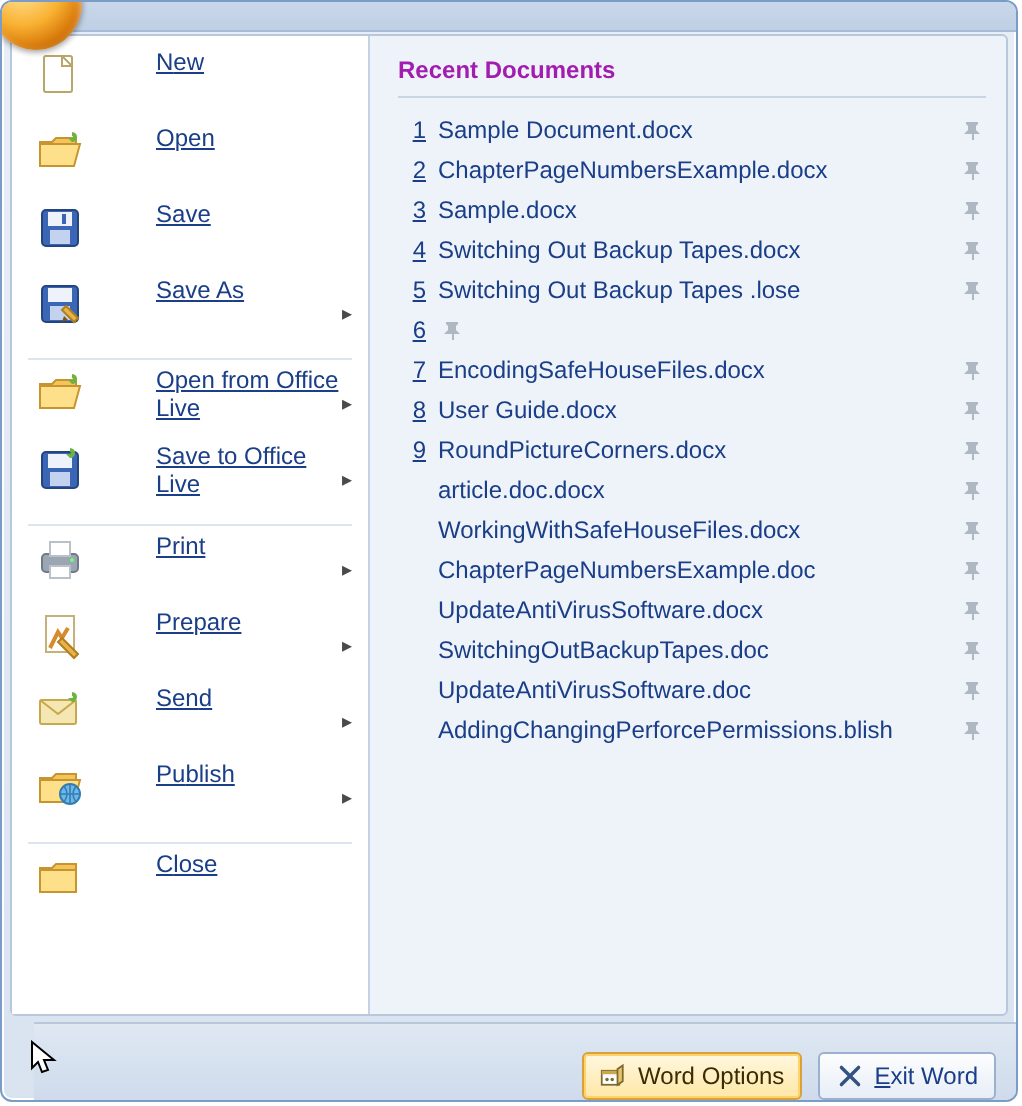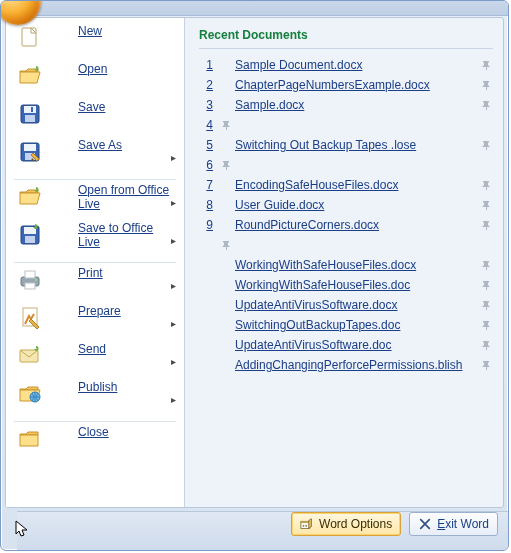--- a/index.html
+++ b/index.html
@@ -73,61 +73,59 @@
     height: 1px; margin: 3px 8px;
     background: #dce4ef;
   }
   .right {
     flex: 1;
     padding: 8px 10px 8px 14px;
     overflow: hidden;
   }
   .recent-head {
     font-weight: bold;
-    color: #15803d;
+    color: #a21caf;
     margin-bottom: 6px;
     padding: 2px 0 6px 0;
     border-bottom: 1px solid #c9d5e5;
   }
   .doc-row {
     display: flex;
     align-items: center;
     height: 20px;
     color: #1a3e87;
     cursor: default;
   }
   .doc-num {
     width: 14px;
     text-align: right;
     margin-right: 6px;
     text-decoration: underline;
     color: #1a3e87;
   }
   .doc-name {
     flex: 1;
-    text-decoration: underline;
     white-space: nowrap;
     overflow: hidden;
     text-overflow: ellipsis;
-    margin-left: 16px;
   }
   .pin {
     width: 14px; height: 14px;
     flex: 0 0 14px;
     display:flex; align-items:center; justify-content:center;
     color: #8a97a8;
   }
   .footer {
     position: absolute;
     left: 16px; right: 0; bottom: 0;
     height: 38px;
     background: linear-gradient(180deg,#dfe8f3,#cfdbec);
     border-top: 1px solid #b7c8dd;
     display: flex;
-    align-items: flex-start;
+    align-items: flex-end;
     justify-content: flex-end;
     padding: 0 10px;
     gap: 8px;
   }
   .fbtn {
     height: 22px;
     display: flex;
     align-items: center;
     gap: 5px;
     padding: 0 8px;
@@ -321,20 +319,21 @@
             <span class="doc-name">Sample.docx</span>
             <span class="pin">
               <svg width="11" height="11" viewBox="0 0 11 11">
                 <path d="M3 1h5v1l-1 1v2l2 2H1l2-2V3L2 2V1z" fill="#aeb7c2"></path>
                 <rect x="5" y="7" width="1" height="3" fill="#aeb7c2"></rect>
               </svg>
             </span>
           </div>
           <div class="doc-row">
             <span class="doc-num">4</span>
+            <span class="doc-name">Switching Out Backup Tapes.docx</span>
             <span class="pin">
               <svg width="11" height="11" viewBox="0 0 11 11">
                 <path d="M3 1h5v1l-1 1v2l2 2H1l2-2V3L2 2V1z" fill="#aeb7c2"></path>
                 <rect x="5" y="7" width="1" height="3" fill="#aeb7c2"></rect>
               </svg>
             </span>
           </div>
           <div class="doc-row">
             <span class="doc-num">5</span>
             <span class="doc-name">Switching Out Backup Tapes .lose</span>
@@ -379,40 +378,41 @@
             <span class="doc-name">RoundPictureCorners.docx</span>
             <span class="pin">
               <svg width="11" height="11" viewBox="0 0 11 11">
                 <path d="M3 1h5v1l-1 1v2l2 2H1l2-2V3L2 2V1z" fill="#aeb7c2"></path>
                 <rect x="5" y="7" width="1" height="3" fill="#aeb7c2"></rect>
               </svg>
             </span>
           </div>
           <div class="doc-row">
             <span class="doc-num" style="text-decoration: none;"></span>
+            <span class="doc-name">article.doc.docx</span>
             <span class="pin">
               <svg width="11" height="11" viewBox="0 0 11 11">
                 <path d="M3 1h5v1l-1 1v2l2 2H1l2-2V3L2 2V1z" fill="#aeb7c2"></path>
                 <rect x="5" y="7" width="1" height="3" fill="#aeb7c2"></rect>
               </svg>
             </span>
           </div>
           <div class="doc-row">
             <span class="doc-num" style="text-decoration: none;"></span>
             <span class="doc-name">WorkingWithSafeHouseFiles.docx</span>
             <span class="pin">
               <svg width="11" height="11" viewBox="0 0 11 11">
                 <path d="M3 1h5v1l-1 1v2l2 2H1l2-2V3L2 2V1z" fill="#aeb7c2"></path>
                 <rect x="5" y="7" width="1" height="3" fill="#aeb7c2"></rect>
               </svg>
             </span>
           </div>
           <div class="doc-row">
             <span class="doc-num" style="text-decoration: none;"></span>
-            <span class="doc-name">WorkingWithSafeHouseFiles.doc</span>
+            <span class="doc-name">ChapterPageNumbersExample.doc</span>
             <span class="pin">
               <svg width="11" height="11" viewBox="0 0 11 11">
                 <path d="M3 1h5v1l-1 1v2l2 2H1l2-2V3L2 2V1z" fill="#aeb7c2"></path>
                 <rect x="5" y="7" width="1" height="3" fill="#aeb7c2"></rect>
               </svg>
             </span>
           </div>
           <div class="doc-row">
             <span class="doc-num" style="text-decoration: none;"></span>
             <span class="doc-name">UpdateAntiVirusSoftware.docx</span>

